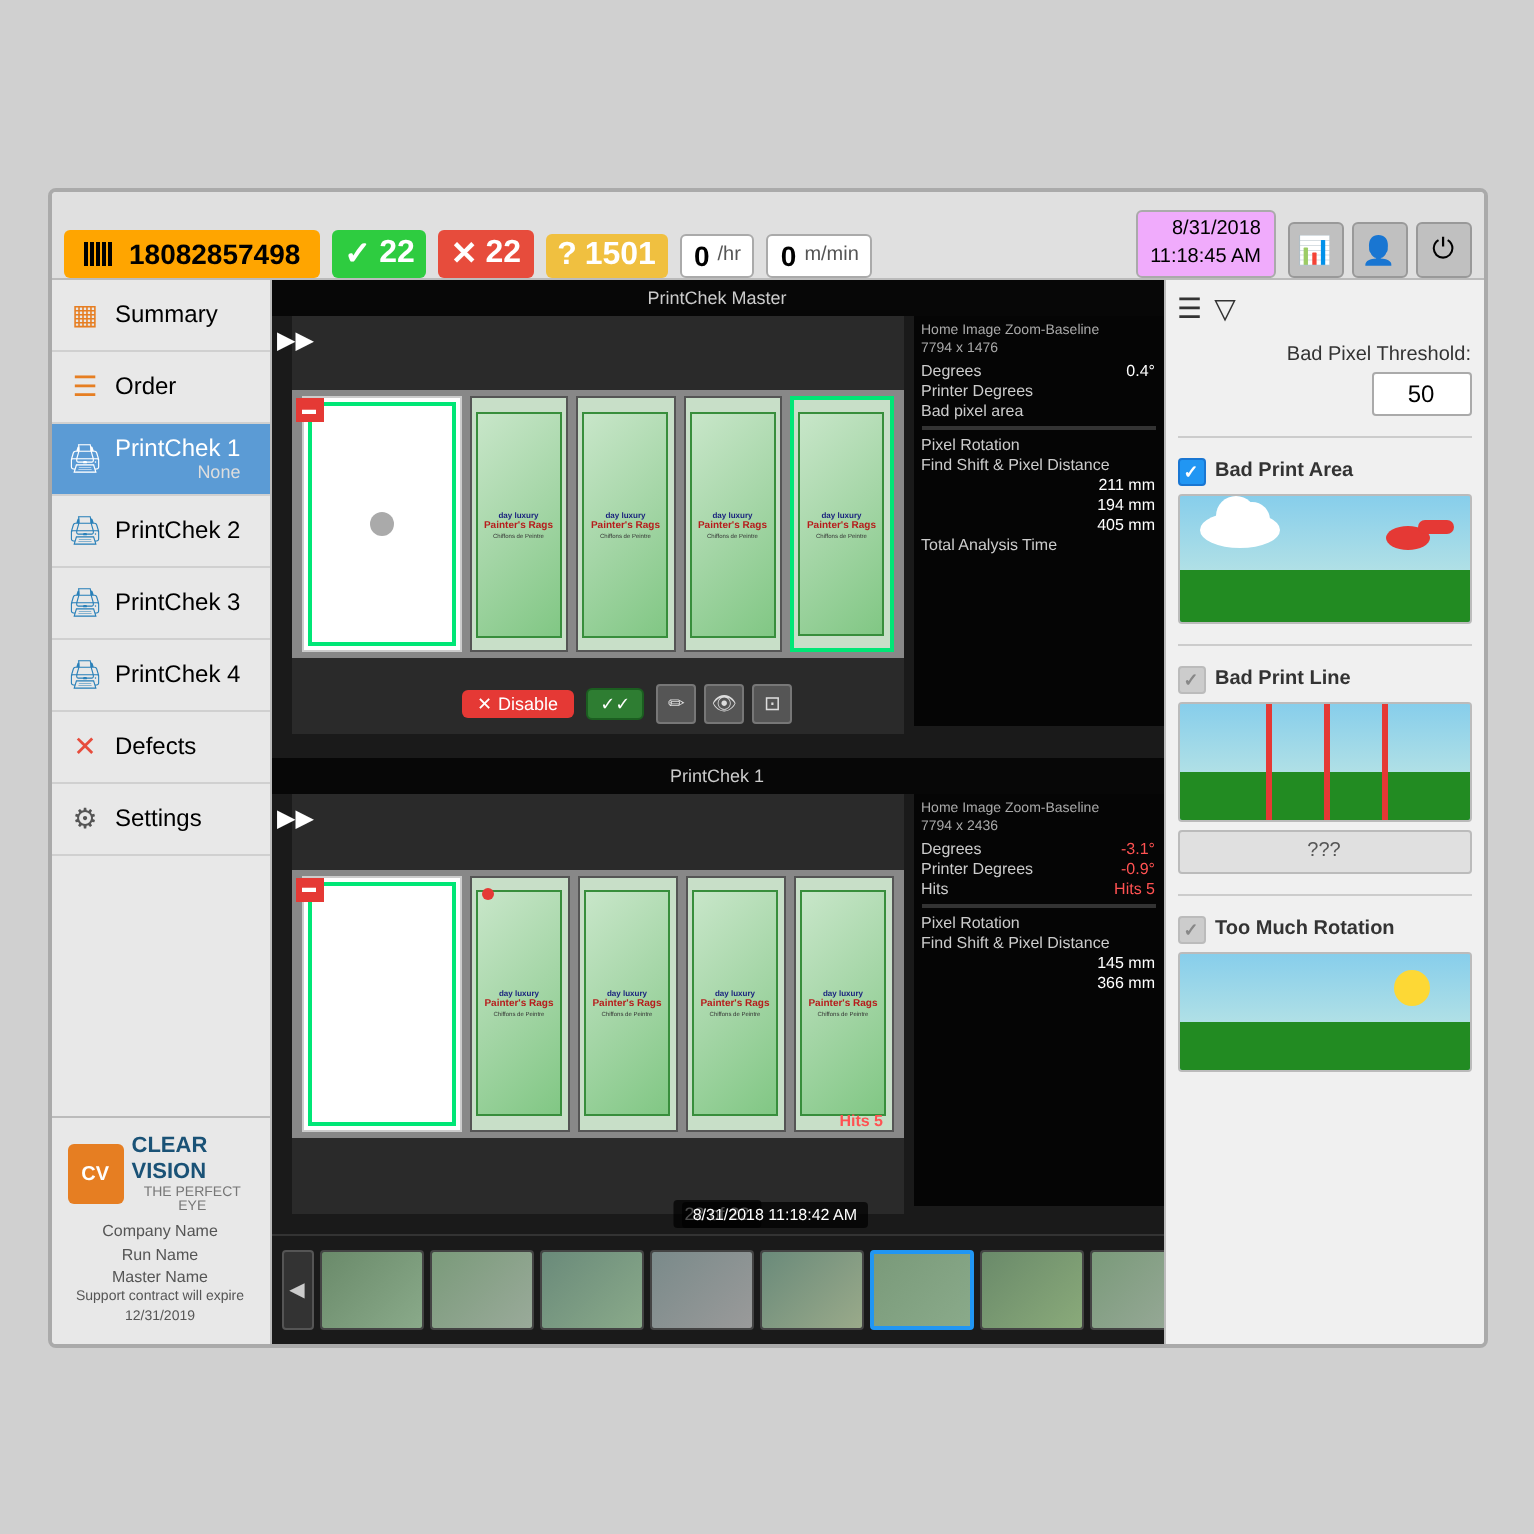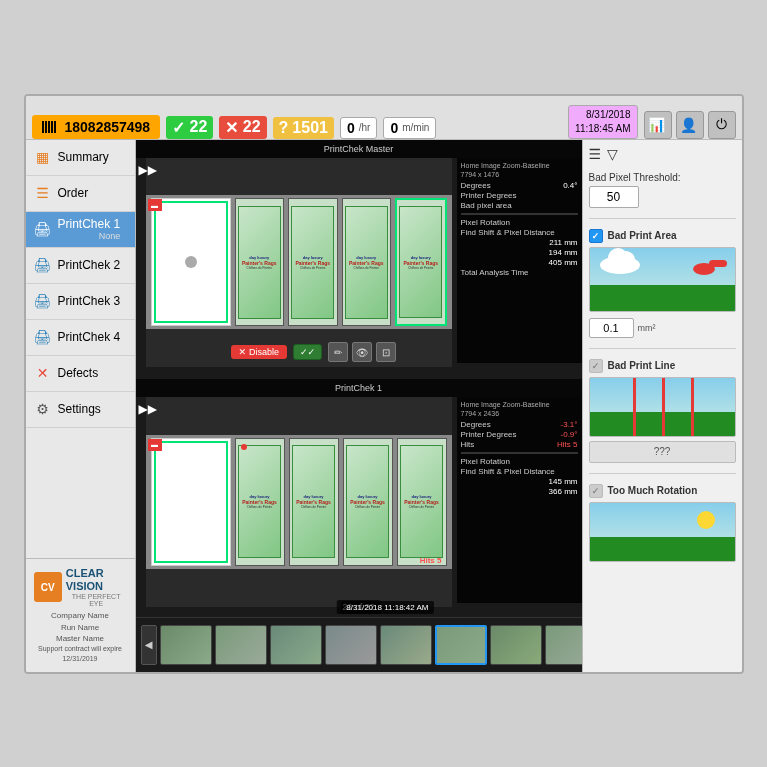--- a/index.html
+++ b/index.html
@@ -558,20 +558,21 @@
     .filter-icon {
       font-size: 14px;
       cursor: pointer;
       color: #333;
     }
 
     .threshold-section {
       display: flex;
       flex-direction: column;
       gap: 3px;
+      align-items: flex-end;
     }
 
     .threshold-label {
       font-size: 10px;
       color: #333;
     }
 
     .threshold-input {
       width: 50px;
       height: 22px;
@@ -1192,24 +1193,20 @@
           <div class="checkbox">✓</div>
           <span>Bad Print Area</span>
         </div>
         <div class="preview-box">
           <div class="preview-sky"></div>
           <div class="preview-ground"></div>
           <div class="preview-cloud"></div>
           <div class="preview-red-blob"></div>
           <div class="preview-red-pill"></div>
         </div>
-        <div class="measurement-row">
-          <input type="text" class="measurement-input" value="0.1" style="">
-          <span class="measurement-unit">mm²</span>
-        </div>
       </div>
 
       <div class="section-divider"></div>
 
       <div class="check-section">
         <div class="check-header">
           <div class="checkbox" style="background:#ccc;border-color:#bbb;color:#888;">✓</div>
           <span>Bad Print Line</span>
         </div>
         <div class="line-preview-box">

